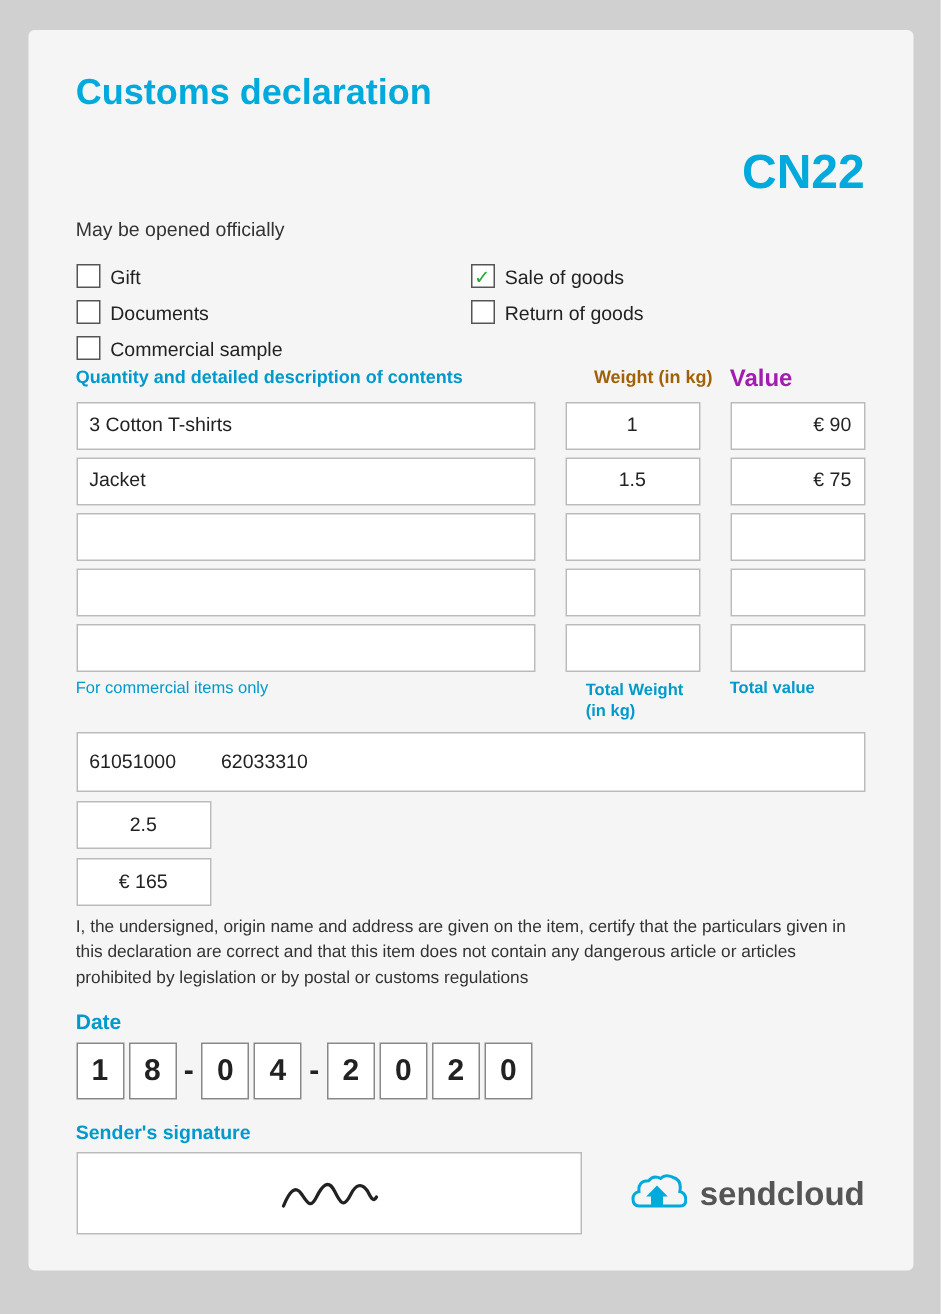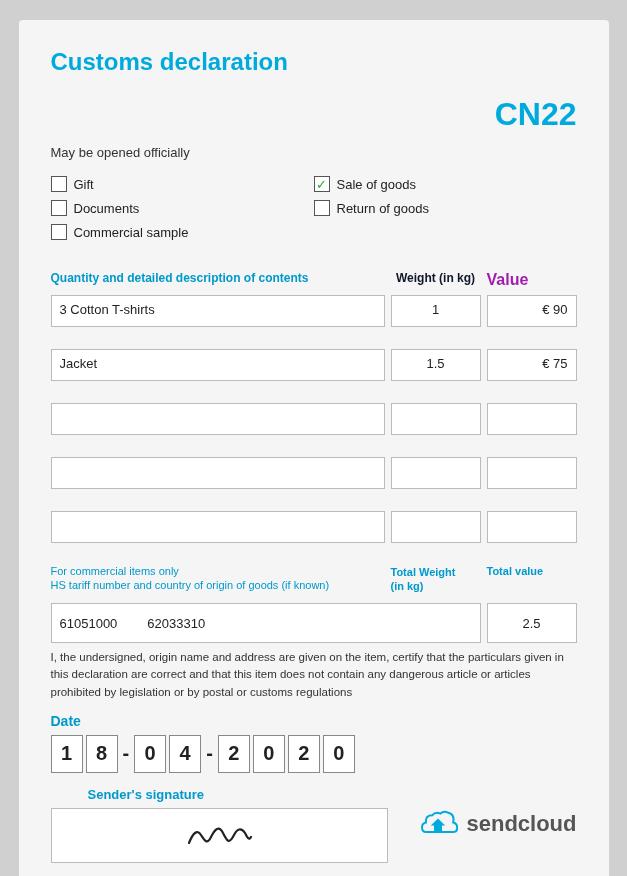--- a/index.html
+++ b/index.html
@@ -36,21 +36,21 @@
       margin-top: 48px;
     }
     .subtitle {
       font-size: 13px;
       color: #333;
       margin-bottom: 16px;
     }
     .checkboxes-section {
       display: flex;
       gap: 0;
-      margin-bottom: 31px;
+      margin-bottom: 4px;
       justify-content: space-between;
     }
     .checkbox-col {
       display: flex;
       flex-direction: column;
       gap: 8px;
       flex: 1;
     }
     .checkbox-row {
       display: flex;
@@ -86,33 +86,33 @@
     .th-desc {
       flex: 1;
       font-size: 12px;
       font-weight: bold;
       color: #0099cc;
     }
     .th-weight {
       width: 90px;
       font-size: 12px;
       font-weight: bold;
-      color: #0f172a;
+      color: #a16207;
       text-align: center;
     }
     .th-value {
       width: 90px;
       font-size: 16px;
       font-weight: bold;
       color: #a21caf;
     }
     .table-row-data {
       display: flex;
-      gap: 6px;
-      margin-bottom: 22px;
+      gap: 20px;
+      margin-bottom: 5px;
     }
     .cell {
       border: 1px solid #bbb;
       background: white;
       padding: 6px 8px;
       font-size: 13px;
       color: #222;
     }
     .cell-desc {
       flex: 1;
@@ -172,25 +172,24 @@
       font-size: 20px;
       font-weight: bold;
       color: #222;
       padding: 0 2px;
     }
     .signature-label {
       font-size: 13px;
       font-weight: bold;
       color: #0099cc;
       margin-bottom: 6px;
-      margin-left: 37px;
     }
     .bottom-row {
       display: flex;
-      align-items: flex-start;
+      align-items: center;
       gap: 30px;
     }
     .signature-box {
       flex: 1;
       border: 1px solid #bbb;
       background: white;
       height: 55px;
       display: flex;
       align-items: center;
       justify-content: center;
@@ -293,39 +292,39 @@
   </div>
   <div class="table-row-data">
     <div class="cell cell-desc"></div>
     <div class="cell cell-weight"></div>
     <div class="cell cell-value"></div>
   </div>
 
   <div style="display:flex; gap:6px; margin-top:4px; margin-bottom:6px;">
     <div style="flex:1;">
       <div class="commercial-label">For commercial items only</div>
-      <div class="hs-label">HS tariff number and country of origin of goods (if known)</div>
     </div>
     <div style="width:90px;">
       <div class="total-weight-label">
         <span>Total Weight</span><br>
         <span>(in kg)</span>
       </div>
     </div>
     <div style="width:90px;">
       <div class="total-value-label">Total value</div>
     </div>
   </div>
 
-  <div style="display:flex; gap:6px; margin-bottom:6px;">
+  <div style="display:flex; gap:6px; margin-bottom:6px;flex-direction:column;">
     <div class="cell" style="flex:1; display:flex; align-items:center; gap:30px; min-height:40px;">
       <span>61051000</span>
       <span>62033310</span>
     </div>
     <div class="cell cell-weight" style="display:flex; align-items:center; justify-content:center;">2.5</div>
+    <div class="cell cell-value" style="display:flex; align-items:center; justify-content:center;">€ 165</div>
   </div>
 
 
   <div class="certification-text">I, the undersigned, origin name and address are given on the item, certify that the particulars given in this declaration are correct and that this item does not contain any dangerous article or articles prohibited by legislation or by postal or customs regulations</div>
 
   <div class="date-label">Date</div>
   <div class="date-row">
     <div class="date-digit">1</div>
     <div class="date-digit">8</div>
     <div class="date-sep">-</div>

